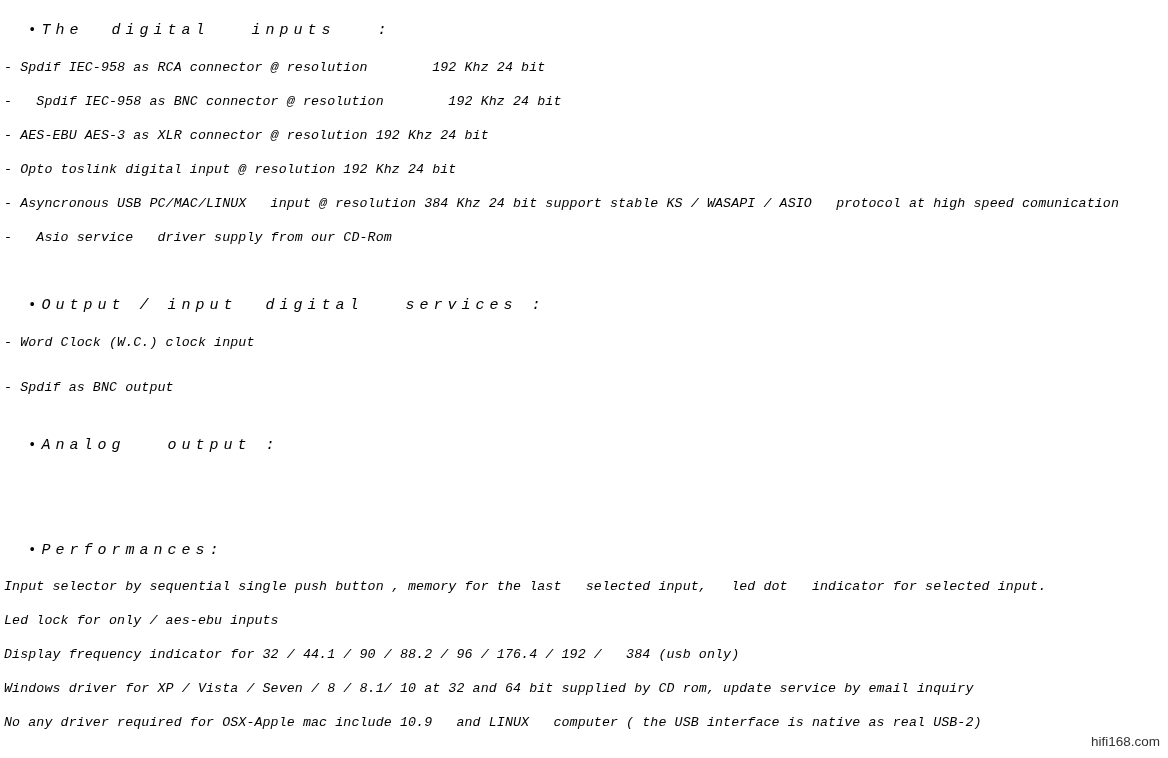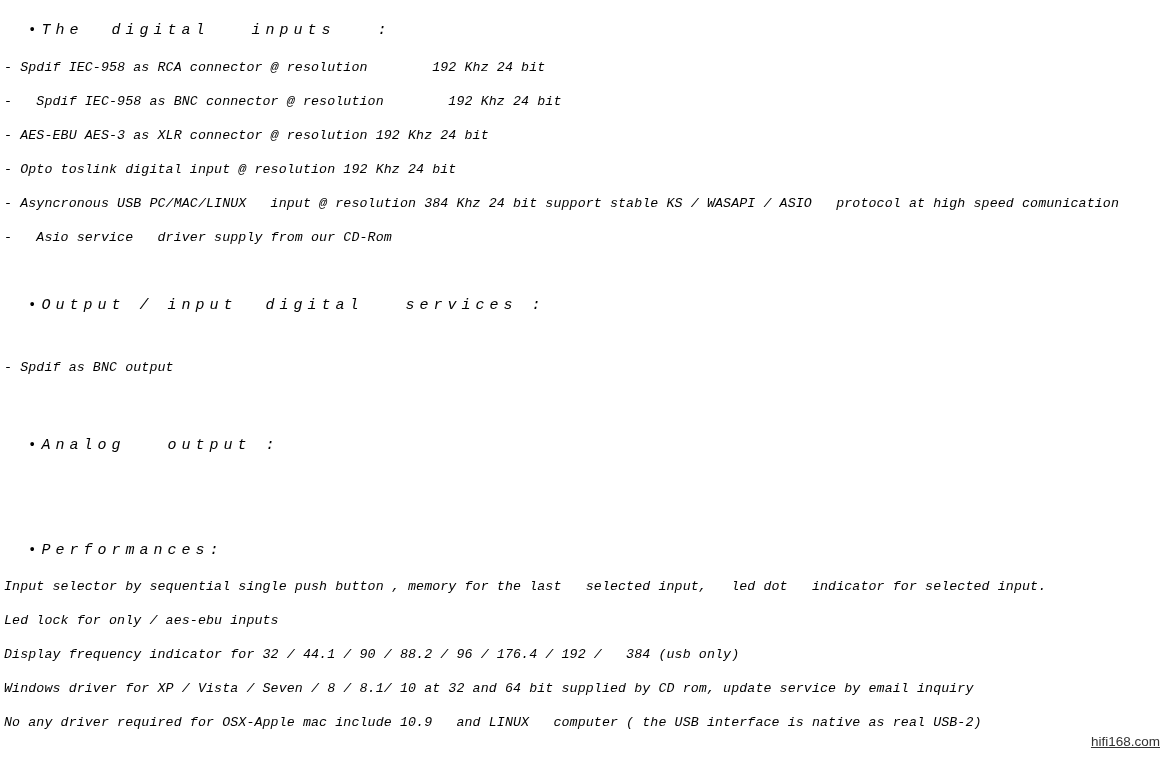--- a/index.html
+++ b/index.html
@@ -36,38 +36,38 @@
     letter-spacing: 0.1px;
     font-style: italic;
   }
   .watermark {
     position: absolute;
     top: 734px;
     right: 8px;
     font-family: "Liberation Sans", sans-serif;
     font-size: 13.5px;
     color: #333333;
-    text-decoration: underline;
   }
 </style>
 </head>
 <body>
 
 <div class="page">
 
   <div class="heading" style="top:22px"><span class="bullet">•</span><span>The  digital   inputs   :</span></div>
   <div class="line" style="top:60px">- Spdif IEC-958 as RCA connector @ resolution        192 Khz 24 bit</div>
   <div class="line" style="top:94px">-   Spdif IEC-958 as BNC connector @ resolution        192 Khz 24 bit</div>
   <div class="line" style="top:128px">- AES-EBU AES-3 as XLR connector @ resolution 192 Khz 24 bit</div>
   <div class="line" style="top:162px">- Opto toslink digital input @ resolution 192 Khz 24 bit</div>
   <div class="line" style="top:196px">- Asyncronous USB PC/MAC/LINUX   input @ resolution 384 Khz 24 bit support stable KS / WASAPI / ASIO   protocol at high speed comunication</div>
   <div class="line" style="top:230px">-   Asio service   driver supply from our CD-Rom</div>
 
   <div class="heading" style="top:297px"><span class="bullet">•</span><span>Output / input  digital   services :</span></div>
-  <div class="line" style="top:360px">- Spdif as BNC output</div>
+  <div class="line" style="top:335px">- Word Clock (W.C.) clock input</div>
+  <div class="line" style="top:380px">- Spdif as BNC output</div>
 
   <div class="heading" style="top:437px"><span class="bullet">•</span><span>Analog   output :</span></div>
 
   <div class="heading" style="top:542px"><span class="bullet">•</span><span>Performances:</span></div>
   <div class="line" style="top:579px">Input selector by sequential single push button , memory for the last   selected input,   led dot   indicator for selected input.</div>
   <div class="line" style="top:613px">Led lock for only / aes-ebu inputs</div>
   <div class="line" style="top:647px">Display frequency indicator for 32 / 44.1 / 90 / 88.2 / 96 / 176.4 / 192 /   384 (usb only)</div>
   <div class="line" style="top:681px">Windows driver for XP / Vista / Seven / 8 / 8.1/ 10 at 32 and 64 bit supplied by CD rom, update service by email inquiry</div>
   <div class="line" style="top:715px">No any driver required for OSX-Apple mac include 10.9   and LINUX   computer ( the USB interface is native as real USB-2)</div>
 

